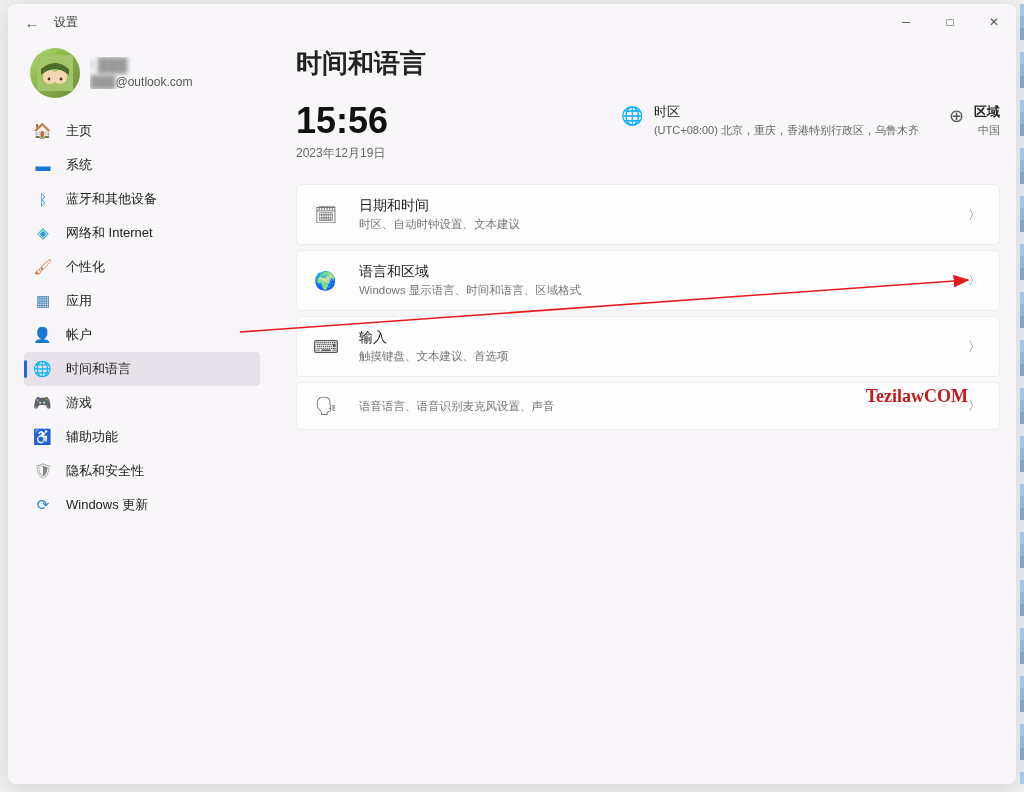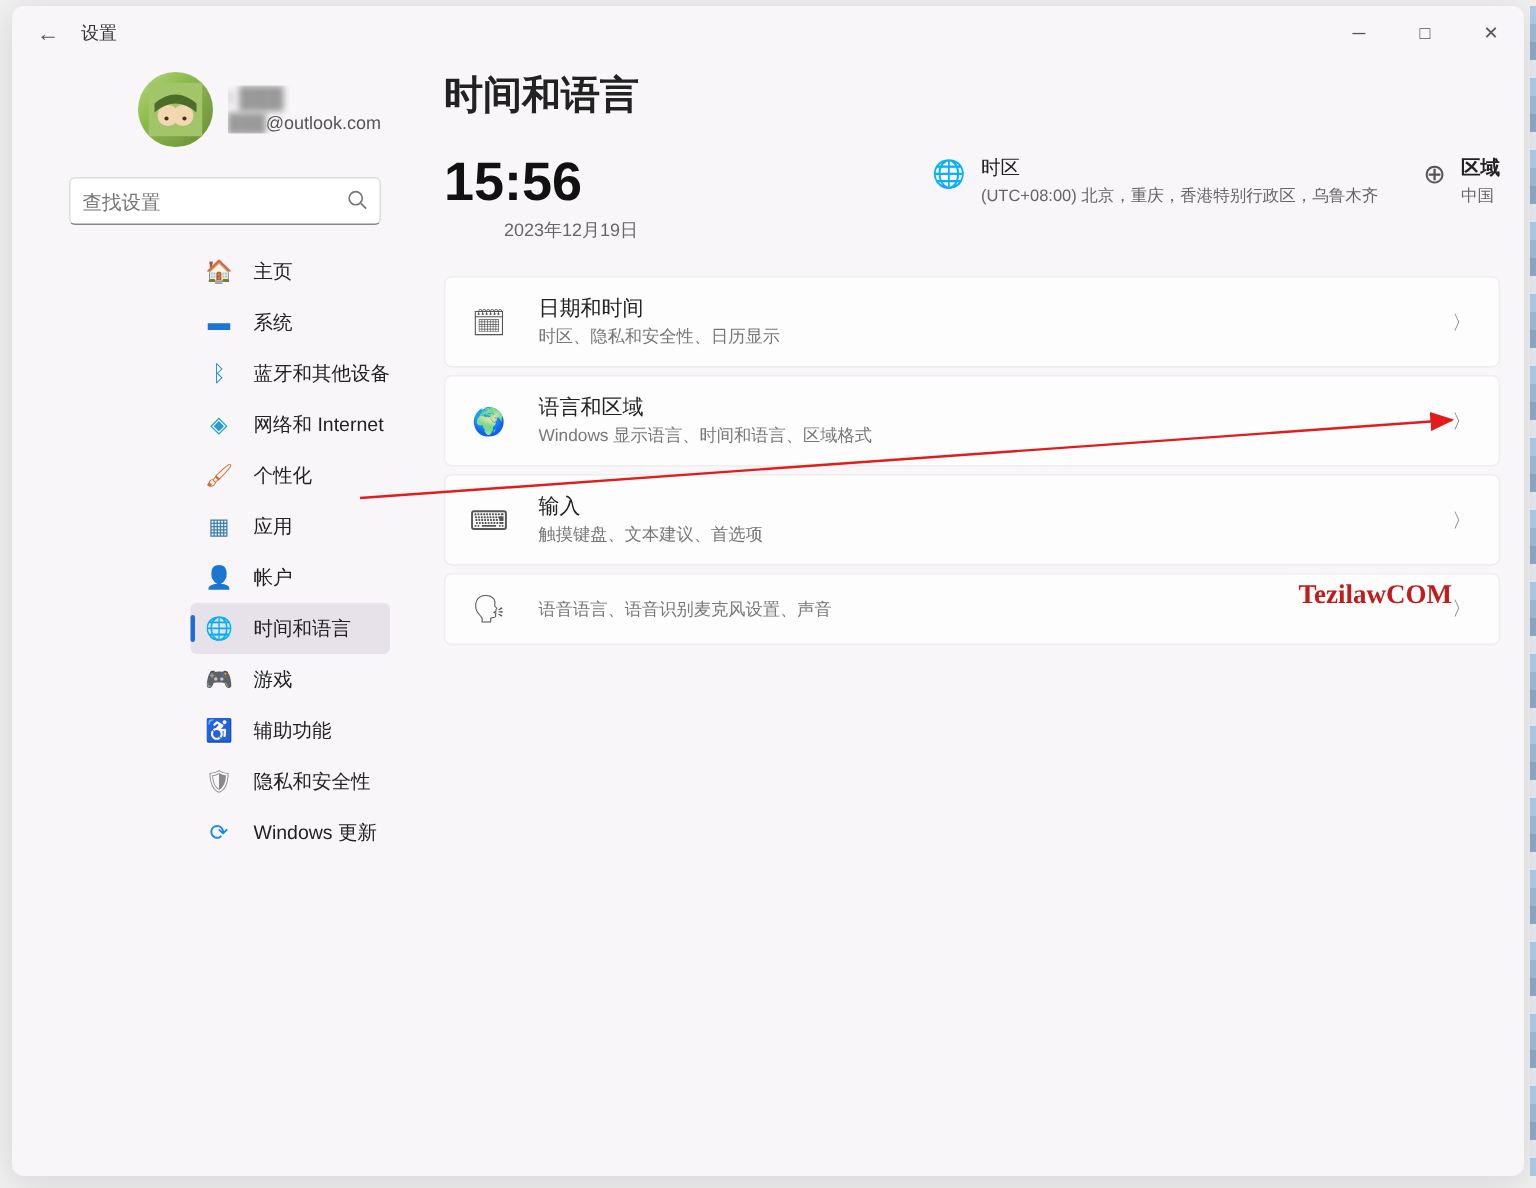--- a/index.html
+++ b/index.html
@@ -29,21 +29,21 @@
       font-size: 12px;
       color: #333;
     }
     .titlebar .back { width: 24px; text-align: center; color: #555; font-size: 15px; cursor: pointer; }
     .titlebar .title { margin-left: 10px; }
     .win-controls { margin-left: auto; display: flex; }
     .win-controls div { width: 44px; height: 36px; display:flex; align-items:center; justify-content:center; color:#555; font-size:12px; cursor:pointer; }
 
     .content { flex:1; display:flex; }
 
-    .sidebar { width: 260px; padding: 0 8px 0 16px; display:flex; flex-direction:column;align-items:flex-end; }
+    .sidebar { width: 260px; padding: 0 8px 0 16px; display:flex; flex-direction:column; }
     .user { display:flex; align-items:center; padding: 8px 6px 16px 6px; }
     .avatar {
       width: 50px; height: 50px; border-radius: 50%;
       background: linear-gradient(135deg, #b8d87a 0%, #8aba4a 40%, #6b8a3a 100%);
       display:flex; align-items:center; justify-content:center; flex-shrink:0;
       overflow:hidden;
     }
     .avatar svg { width:36px; height:36px; }
     .user-info { margin-left: 10px; font-size: 12px; color:#333; overflow:hidden; }
     .user-info .name { color:#999; filter: blur(2px); font-size:14px; margin-bottom:2px; }
@@ -69,27 +69,27 @@
       background:#1f6cd6; border-radius:2px;
     }
     .nav .icon { width:18px; height:18px; display:flex; align-items:center; justify-content:center; margin-right:14px; font-size:15px; }
 
     .main { flex:1; padding: 6px 16px 0 28px; }
     .page-title { font-size: 26px; font-weight: 600; color:#222; margin-bottom: 22px; }
 
     .info-row { display:flex; align-items:flex-start; margin-bottom: 22px; }
     .clock { }
     .clock .time { font-size: 36px; font-weight: 600; color:#111; line-height:1; }
-    .clock .date { font-size: 12px; color:#666; margin-top:6px;margin-left:40px; }
+    .clock .date { font-size: 12px; color:#666; margin-top:6px; }
     .info-right { margin-left:auto; display:flex; gap:30px; align-items:flex-start; }
     .info-item { display:flex; gap:10px; }
     .info-item .icon { color:#555; font-size:18px; margin-top:2px; }
     .info-item .texts .label { font-size:13px; color:#222; margin-bottom:2px; }
     .info-item .texts .value { font-size:11px; color:#666; }
-    .info-item.region .texts { }
+    .info-item.region .texts { text-align:right; }
     .info-item.region .label { font-weight:600; }
     .info-item.region { align-items:flex-start; }
 
     .card {
       background:#fdfdfd; border:1px solid #eee; border-radius:5px;
       display:flex; align-items:center; padding: 12px 18px; margin-bottom:5px;
       cursor:pointer;
     }
     .card .icon { width:22px; color:#555; font-size:18px; margin-right:22px; display:flex; align-items:center; justify-content:center; }
     .card .texts .title { font-size:14px; color:#222; margin-bottom:2px; }
@@ -136,29 +136,20 @@
             <circle cx="12" cy="24" r="1.4" fill="#432"></circle>
             <circle cx="24" cy="24" r="1.4" fill="#432"></circle>
           </svg>
         </div>
         <div class="user-info">
           <div class="name">I ███</div>
           <div class="email"><span class="blur">███</span><span>@outlook.com</span></div>
         </div>
       </div>
 
-      <div class="searchbox">
-        <input type="text" placeholder="查找设置" style="">
-        <span class="icon">
-          <svg width="14" height="14" viewBox="0 0 16 16">
-              <circle cx="7" cy="7" r="5" fill="none" stroke="#777" stroke-width="1.3"></circle>
-              <line x1="11" y1="11" x2="15" y2="15" stroke="#777" stroke-width="1.3"></line>
-            </svg>
-        </span>
-      </div>
 
       <ul class="nav">
         <li>
             <span class="icon">🏠</span>
             <span>主页</span>
           </li>
         <li>
             <span class="icon" style="color:#1976d2">▬</span>
             <span>系统</span>
           </li>
@@ -228,21 +219,21 @@
               <div class="value">中国</div>
             </div>
           </div>
         </div>
       </div>
 
       <div class="card">
         <span class="icon">🗓</span>
         <div class="texts">
           <div class="title">日期和时间</div>
-          <div class="subtitle">时区、隐私和安全性、日历显示</div>
+          <div class="subtitle">时区、自动时钟设置、文本建议</div>
         </div>
         <span class="chevron">〉</span>
       </div>
 
       <div class="card">
         <span class="icon">🌍</span>
         <div class="texts">
           <div class="title">语言和区域</div>
           <div class="subtitle">Windows 显示语言、时间和语言、区域格式</div>
         </div>

